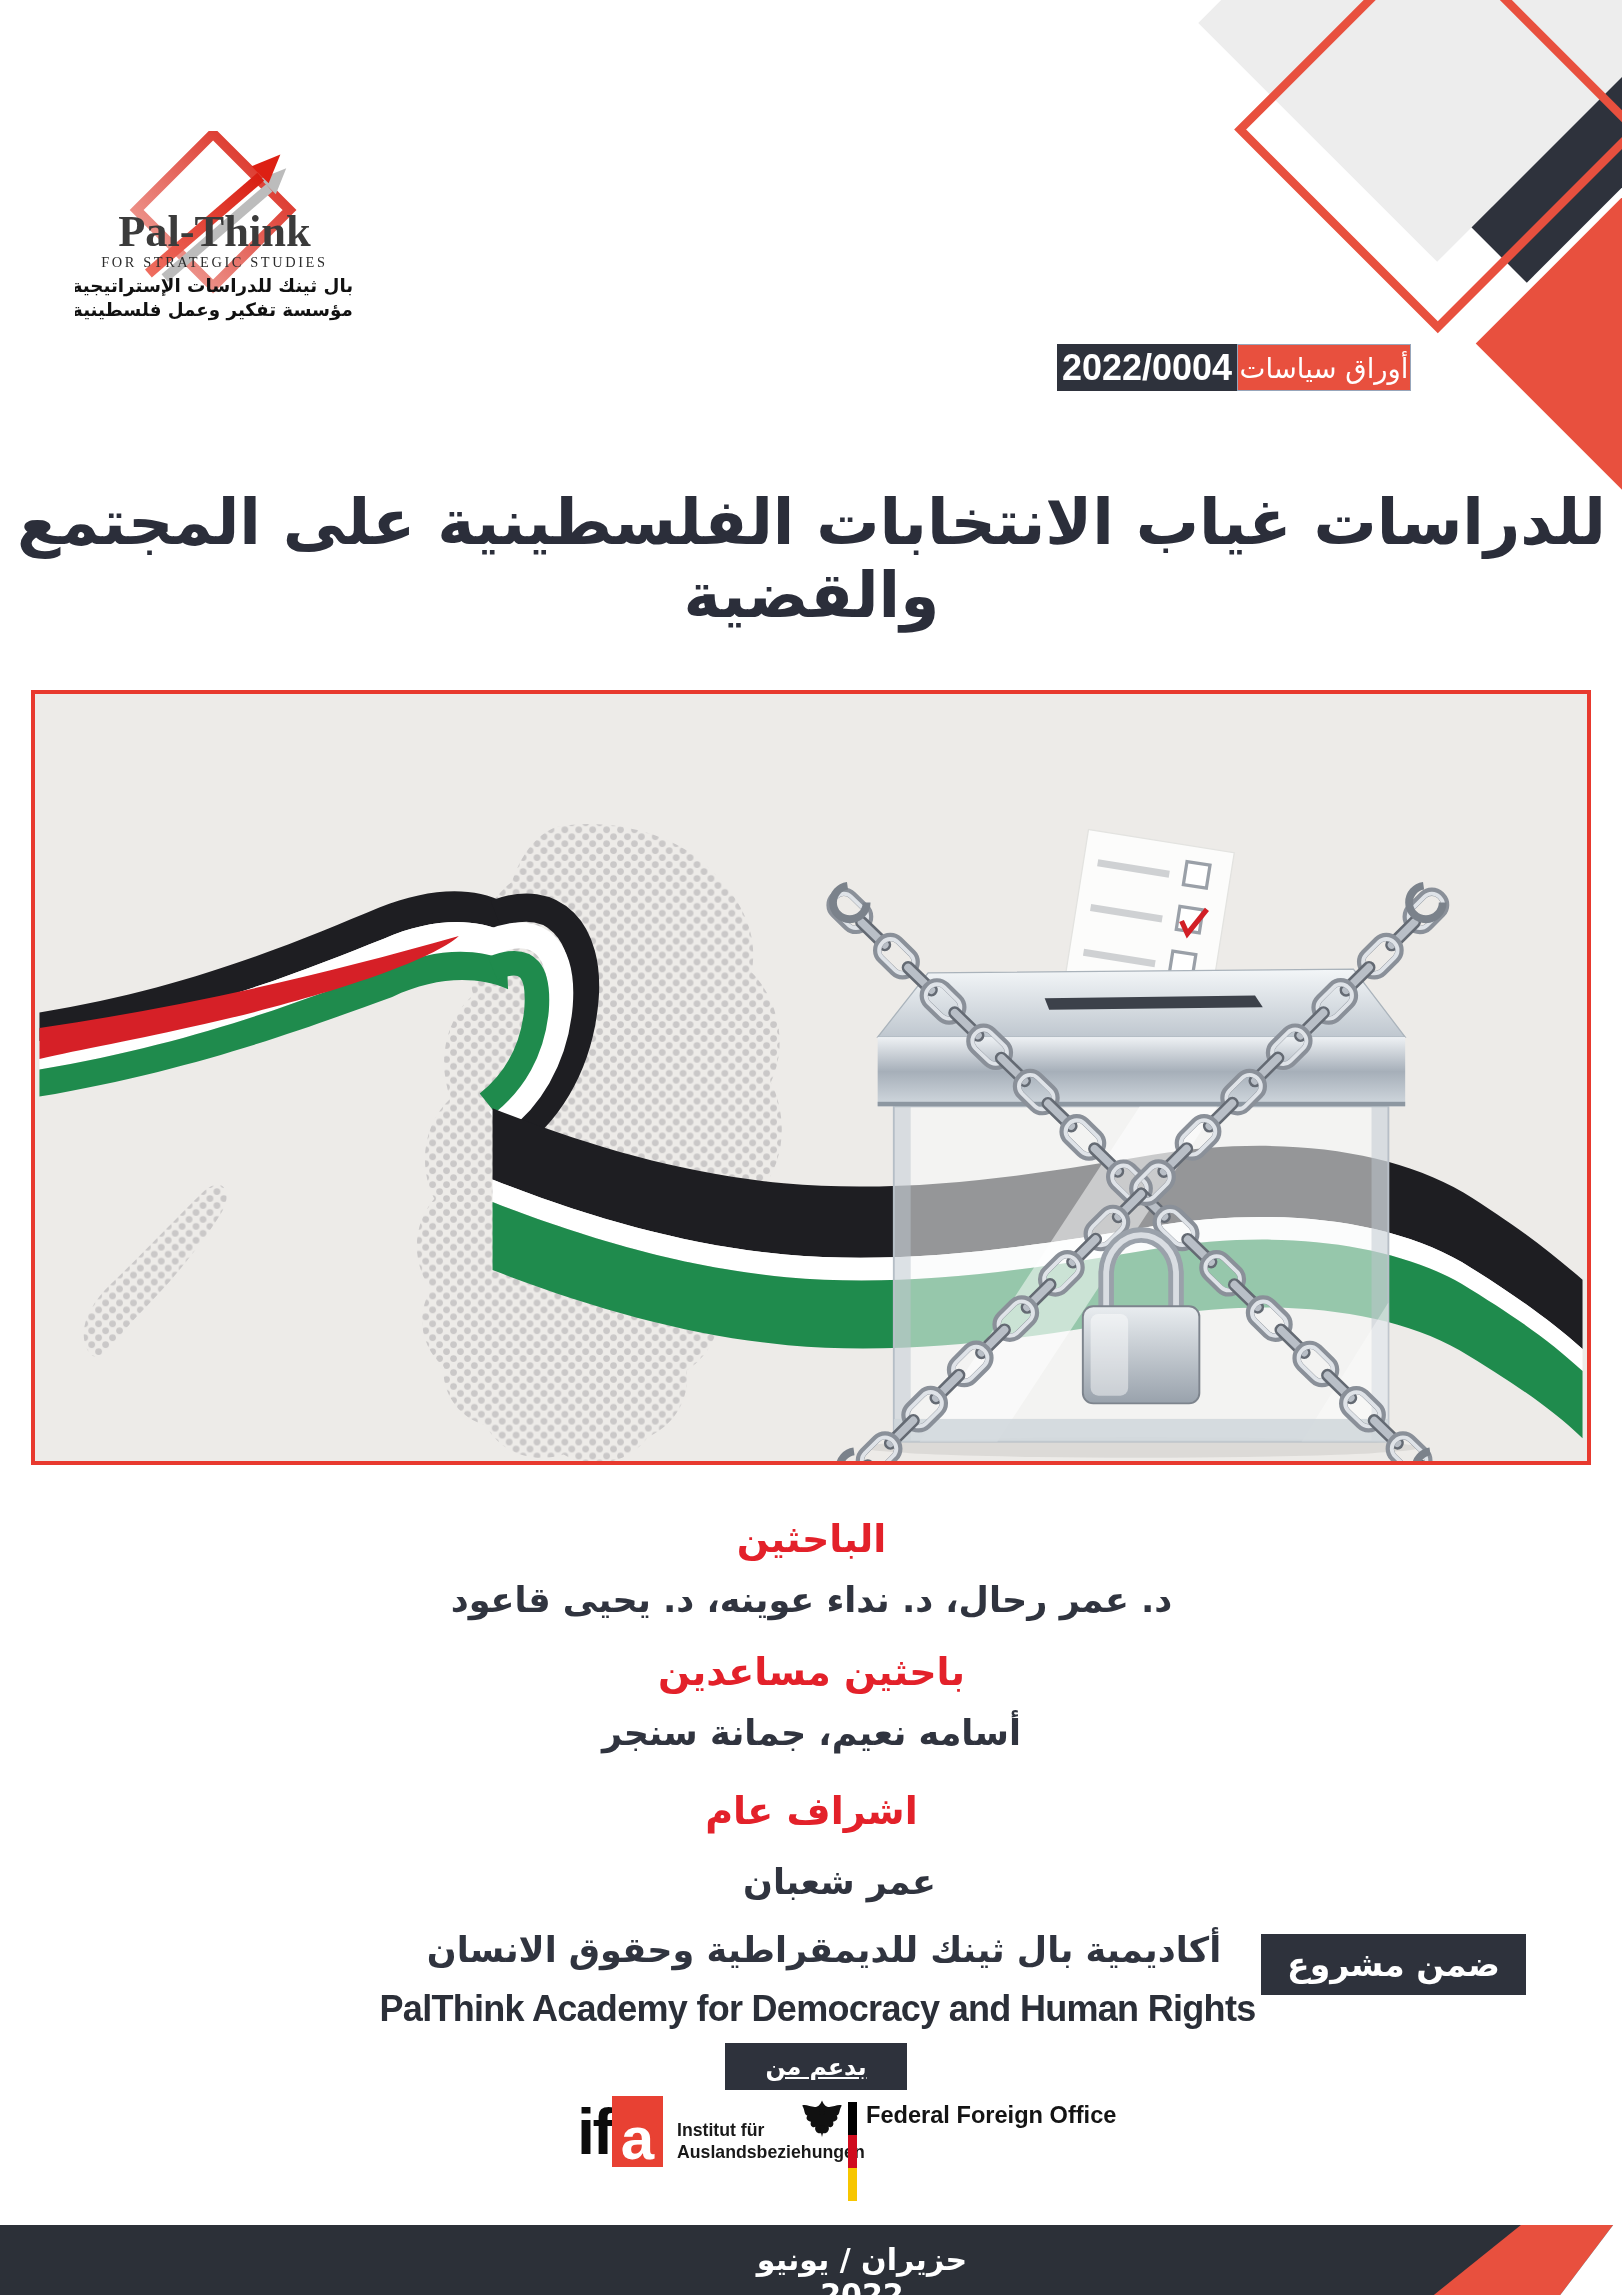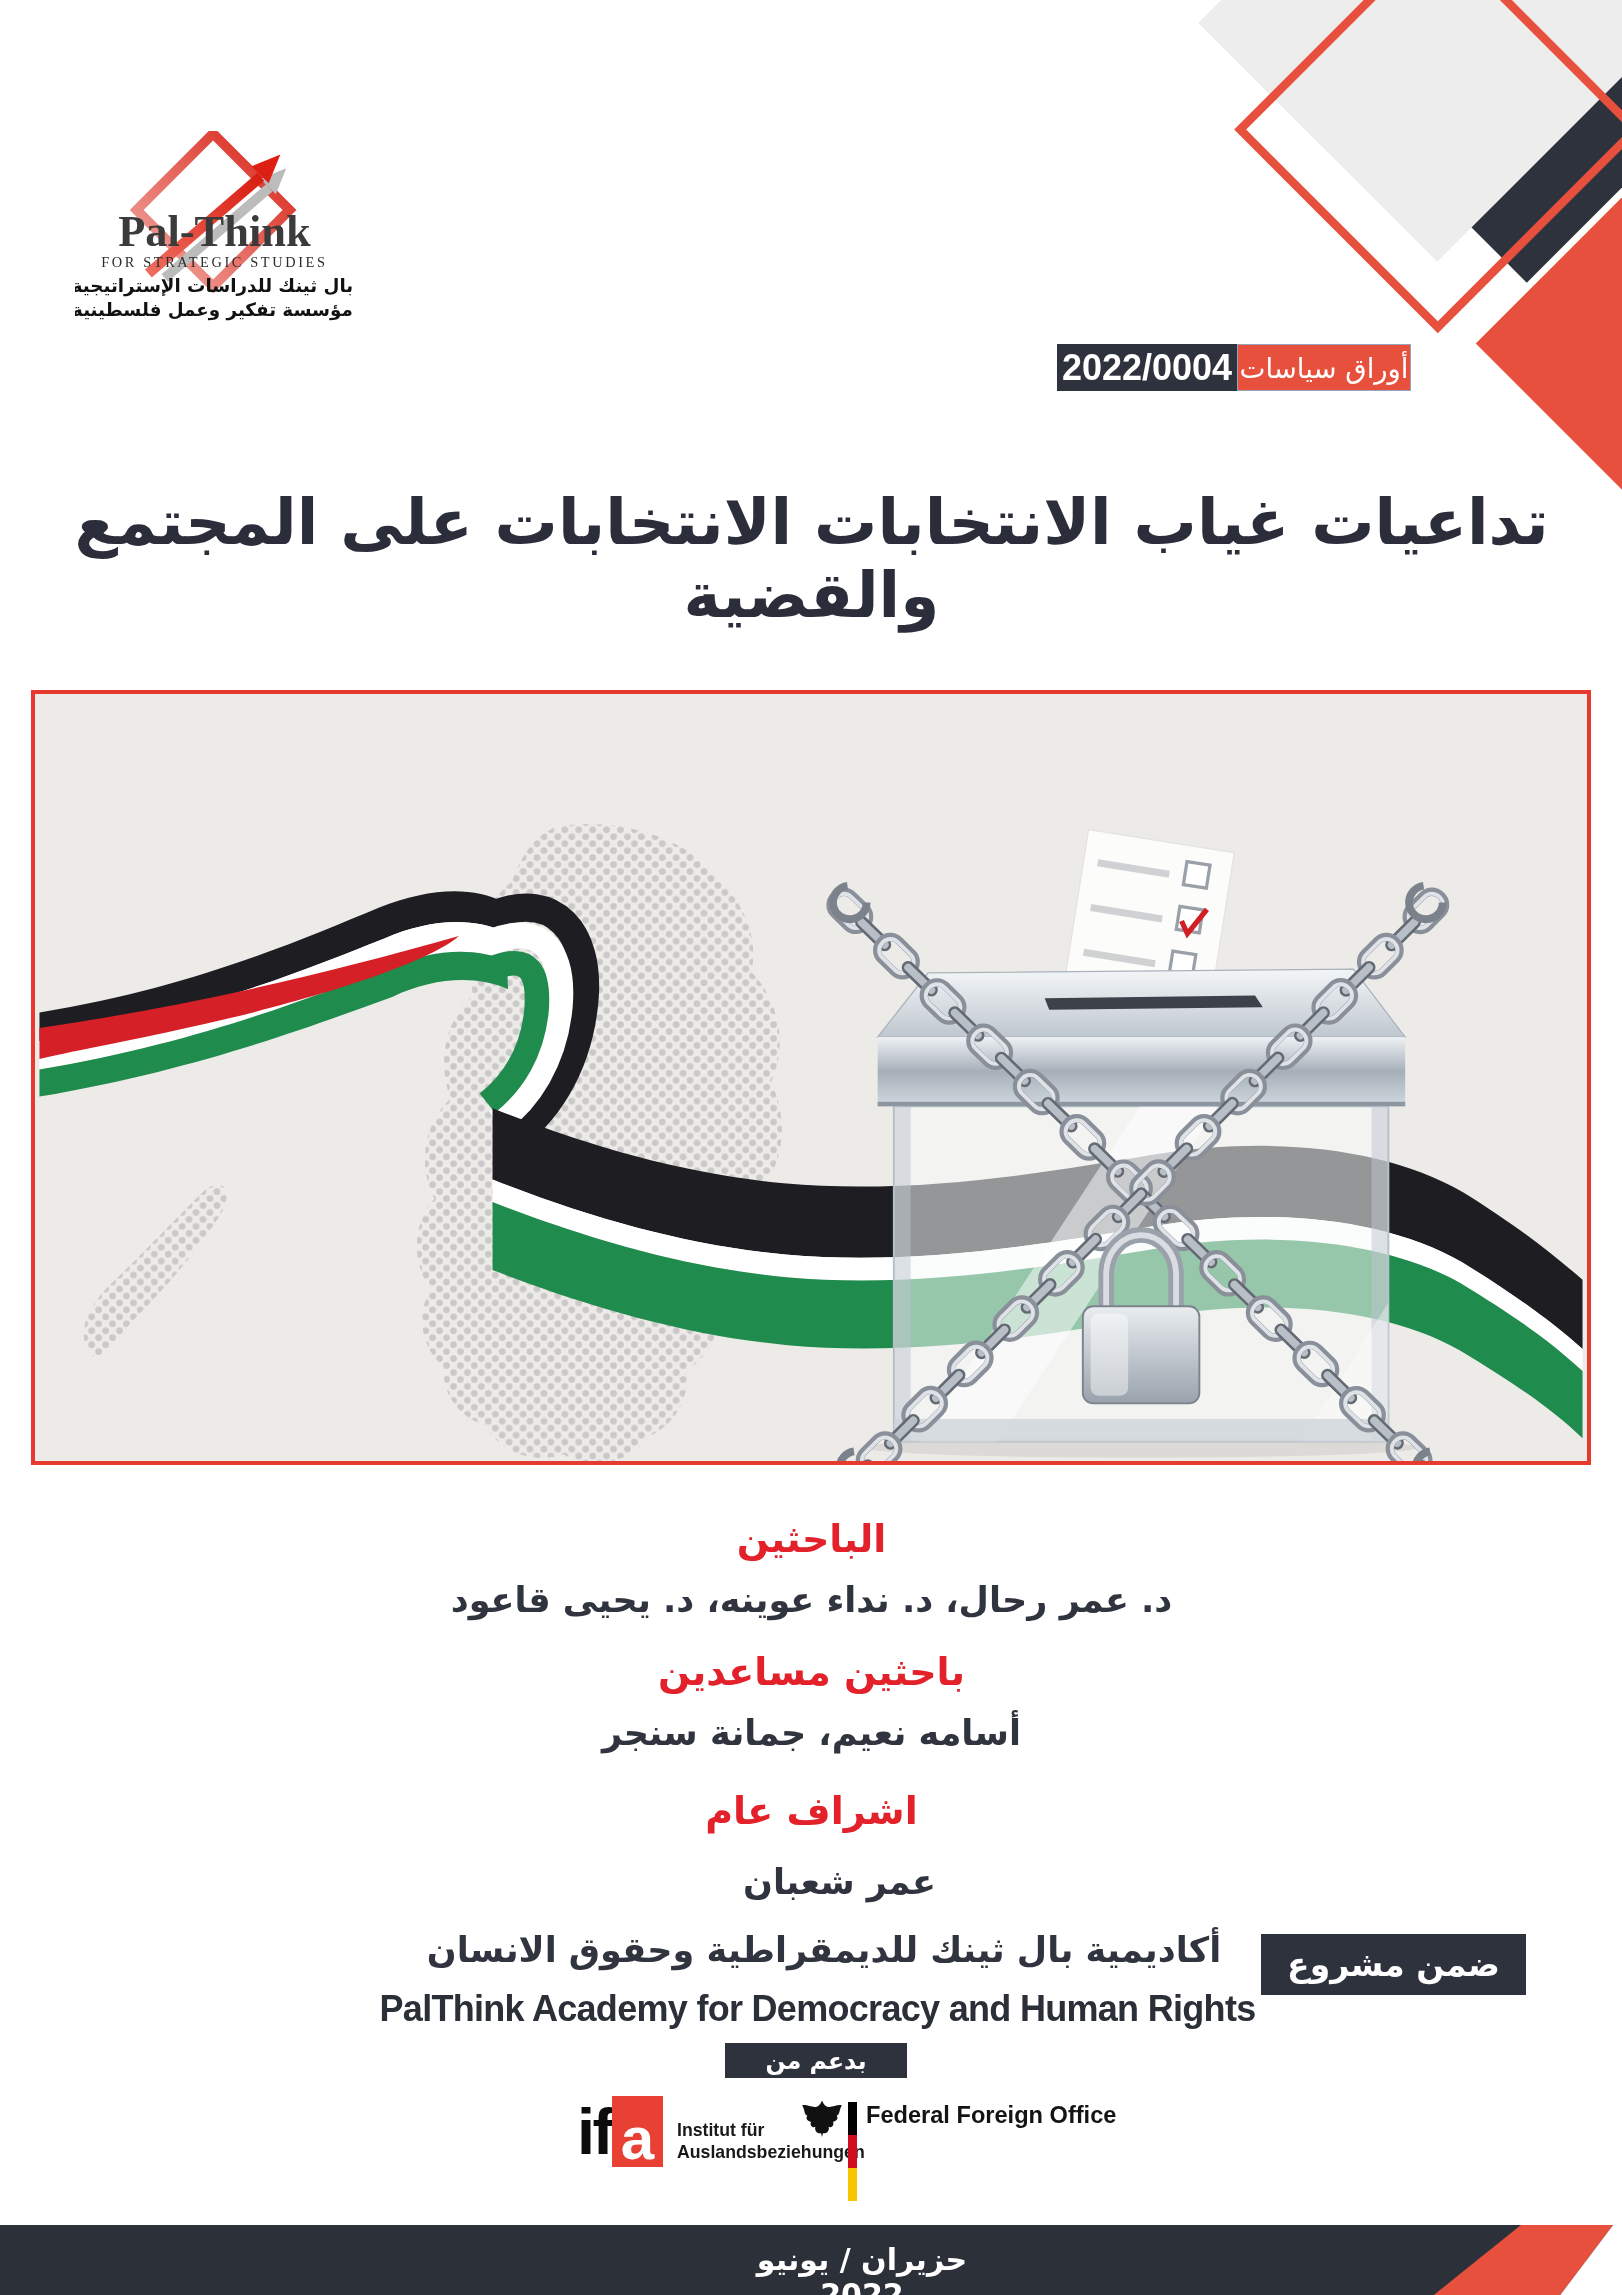--- a/index.html
+++ b/index.html
@@ -25,22 +25,22 @@
     border:4.6px solid #e8392e;box-sizing:border-box;z-index:2;}
   .hero svg{position:absolute;left:0;top:0;width:100%;height:100%;}
   .red-h{color:var(--heading-red);font-size:38px;font-weight:bold;direction:rtl;}
   .dark-h{color:var(--textdark);font-size:35px;font-weight:bold;direction:rtl;}
   .credit{left:0;width:1623px;z-index:2;}
   .proj-ar{left:353px;top:1930px;width:942px;font-size:35px;font-weight:bold;color:var(--textdark);direction:rtl;z-index:2;}
   .proj-badge{left:1261px;top:1934px;width:265px;height:61px;background:var(--dark);color:#fff;
     font-size:33px;font-weight:bold;display:flex;align-items:center;justify-content:center;direction:rtl;z-index:3;}
   .proj-en{left:353px;top:1988px;width:929px;font-size:36px;font-weight:bold;color:#2b2f38;
     font-family:"Liberation Sans",sans-serif;letter-spacing:-0.7px;z-index:2;}
-  .support-badge{left:725px;top:2043px;width:182px;height:35px;background:var(--dark);color:#fff;
-    font-size:23.6px;font-weight:bold;display:flex;align-items:center;justify-content:center;direction:rtl;z-index:2;}
+  .support-badge{left:725px;top:2043px;width:182px;height:47px;background:var(--dark);color:#fff;
+    font-size:23.6px;font-weight:bold;display:flex;align-items:center;justify-content:center;direction:rtl;z-index:2;text-decoration:underline;}
   
   .ifa-if{left:577px;top:2094px;font-family:"Liberation Sans",sans-serif;font-size:65px;font-weight:bold;
     color:#0c0c0c;letter-spacing:-2.6px;z-index:2;}
   .ifa-square{left:612px;top:2096px;width:51px;height:71px;background:#e84133;color:#fff;z-index:2;
     font-family:"Liberation Sans",sans-serif;font-size:60px;font-weight:bold;display:flex;align-items:flex-end;justify-content:center;line-height:0.95;}
   .ifa-name{left:677px;top:2119px;width:236px;font-family:"Liberation Sans",sans-serif;font-size:17.7px;
     font-weight:bold;color:#191919;line-height:22px;z-index:2;}
   .eagle{left:800px;top:2094px;width:44px;height:48px;z-index:2;}
   .flagbar{left:848px;top:2102px;width:8.5px;height:99px;z-index:2;}
   .flagbar div{width:8.5px;height:33px;}
@@ -86,21 +86,21 @@
     <text x="213" y="208" text-anchor="middle" font-family="Liberation Serif, serif" font-size="22" letter-spacing="4" fill="#2c2c2c">FOR STRATEGIC STUDIES</text>
     <text x="210" y="247" text-anchor="middle" direction="rtl" font-size="28" font-weight="bold" fill="#111">بال ثينك للدراسات الإستراتيجية</text>
     <text x="210" y="283" text-anchor="middle" direction="rtl" font-size="28" font-weight="bold" fill="#111">مؤسسة تفكير وعمل فلسطينية</text>
   </svg>
 
   <div class="abs series-badge">
     <div class="series-num">2022/0004</div>
     <div class="series-label">أوراق سياسات</div>
   </div>
 
-  <div class="abs page-title ctr">تداعيات غياب الانتخابات الانتخابات على المجتمع والقضية</div>
+  <div class="abs page-title ctr">للدراسات غياب الانتخابات الفلسطينية على المجتمع والقضية</div>
 
   <div class="abs hero">
     <svg viewBox="0 0 2384 1185">
       <defs>
         <pattern id="dotpat" width="21.5" height="21.5" patternUnits="userSpaceOnUse">
           <circle cx="5.4" cy="5.4" r="5.2" fill="#cac8c8"></circle>
           <circle cx="16.2" cy="16.2" r="5.2" fill="#cac8c8"></circle>
         </pattern>
         <linearGradient id="lidTop" x1="0" y1="0" x2="0" y2="1">
           <stop offset="0" stop-color="#f3f6f8"></stop>

